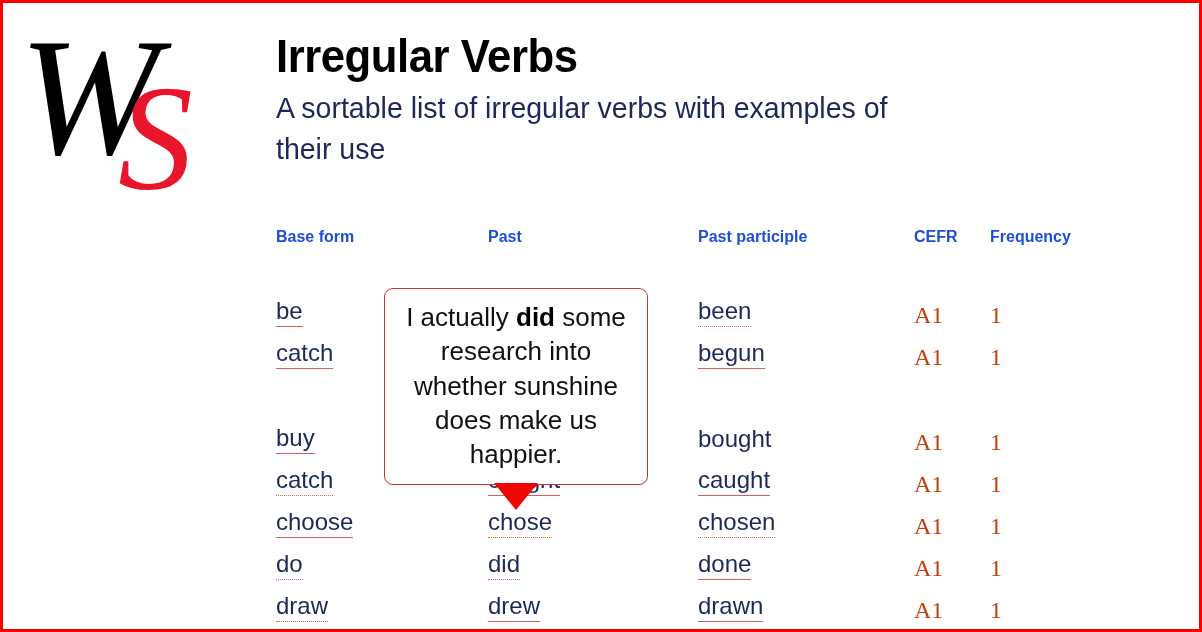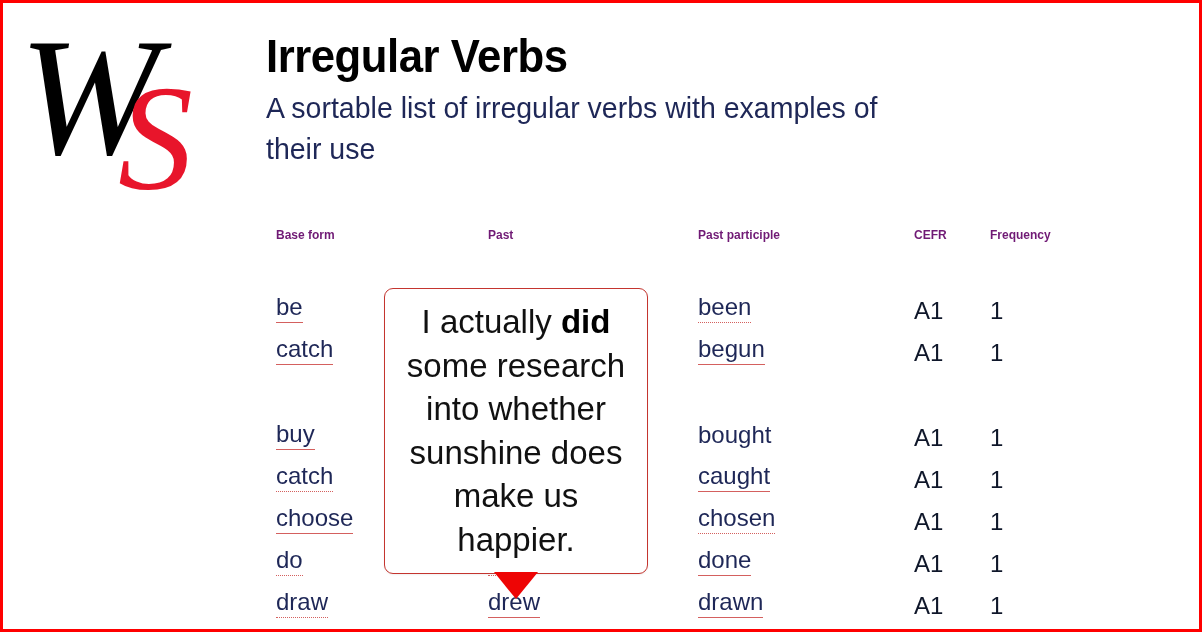--- a/index.html
+++ b/index.html
@@ -34,21 +34,21 @@
   #logo {
     position: absolute;
     left: 18px;
     top: 18px;
     width: 190px;
     height: 180px;
   }
 
   #title-block {
     position: absolute;
-    left: 263px;
+    left: 273px;
     top: 28px;
     width: 780px;
   }
 
   #page-title {
     font-family: "Liberation Sans Narrow", "Liberation Sans", sans-serif;
     font-size: 47px;
     font-weight: 700;
     color: #000000;
     letter-spacing: -0.5px;
@@ -75,23 +75,23 @@
   #verb-table {
     position: absolute;
     left: 273px;
     top: 225px;
     border-collapse: collapse;
     border-spacing: 0;
   }
 
   #verb-table th {
     font-family: "Liberation Sans Narrow", "Liberation Sans", sans-serif;
-    font-size: 12px;
+    font-size: 16px;
     font-weight: 700;
-    color: #701a75;
+    color: #1d4ed8;
     text-align: left;
     padding: 0 0 10px 0;
     white-space: nowrap;
     vertical-align: bottom;
   }
 
   #verb-table td {
     font-family: "Liberation Sans Narrow", "Liberation Sans", sans-serif;
     font-size: 24px;
     font-weight: 400;
@@ -116,21 +116,21 @@
   .lnk {
     color: #1e2757;
     text-decoration: none;
     display: inline-block;
     padding-bottom: 3px;
   }
   .lnk.u-solid  { border-bottom: 1.6px solid #d4605e; }
   .lnk.u-dotted { border-bottom: 1.8px dotted #d4605e; }
   .lnk.u-none   { border-bottom: none; margin-top: 44px; }
 
-  .plain { color: #0f172a; }
+  .plain { color: #c2410c; font-family: Liberation Serif, serif; }
 
   td.c-past-center { text-align: center; padding-left: 0; }
 
   
   #tooltip {
     position: absolute;
     left: 381px;
     top: 285px;
     width: 264px;
     box-sizing: border-box;
@@ -138,21 +138,21 @@
     border: 1.4px solid #c4352f;
     border-radius: 9px;
     padding: 11px 12px 12px 12px;
     text-align: center;
     z-index: 20;
     box-shadow: 0 1px 2px rgba(0,0,0,0.06);
   }
 
   #tooltip-text {
     font-family: "Liberation Sans Narrow", "Liberation Sans", sans-serif;
-    font-size: 33px;
+    font-size: 26px;
     line-height: 1.32;
     color: #111111;
     margin: 0;
   }
   #tooltip-text b { font-weight: 700; color: #000000; }
 
   #tooltip-arrow {
     position: absolute;
     left: 50%;
     bottom: -26px;

